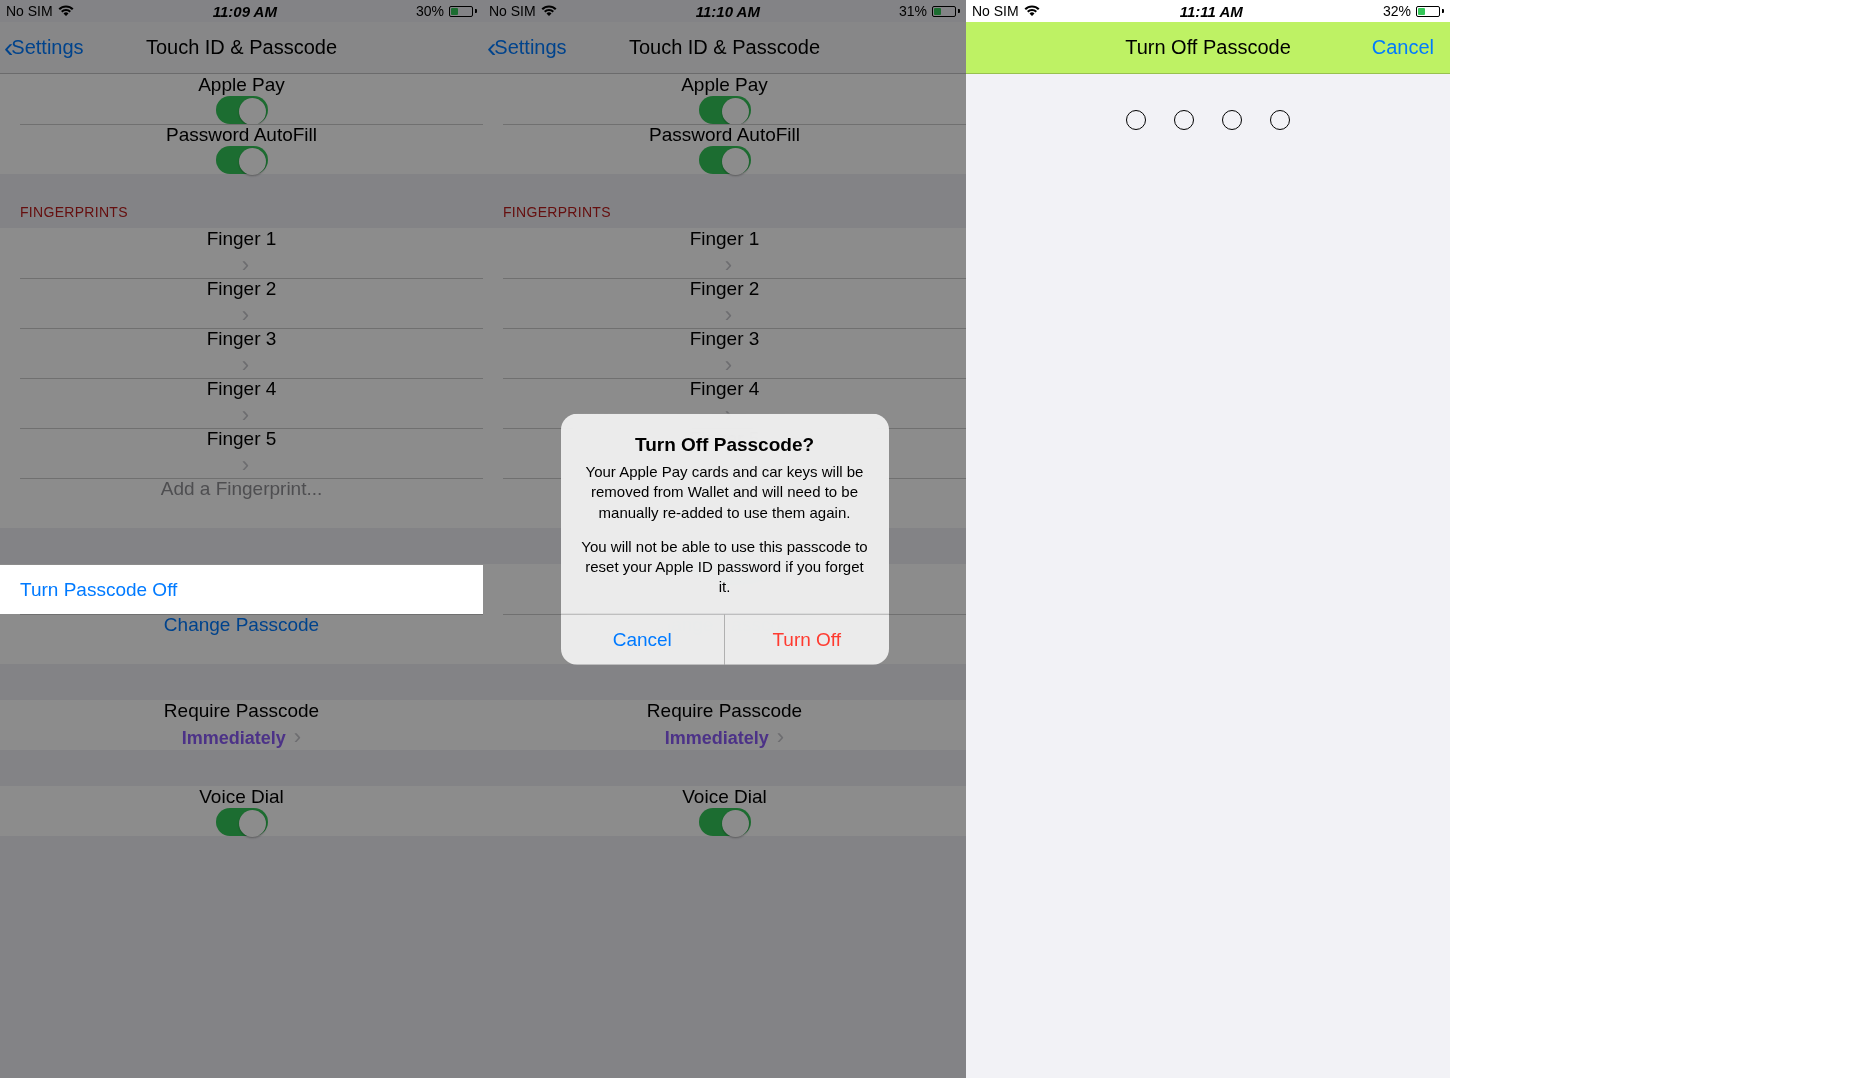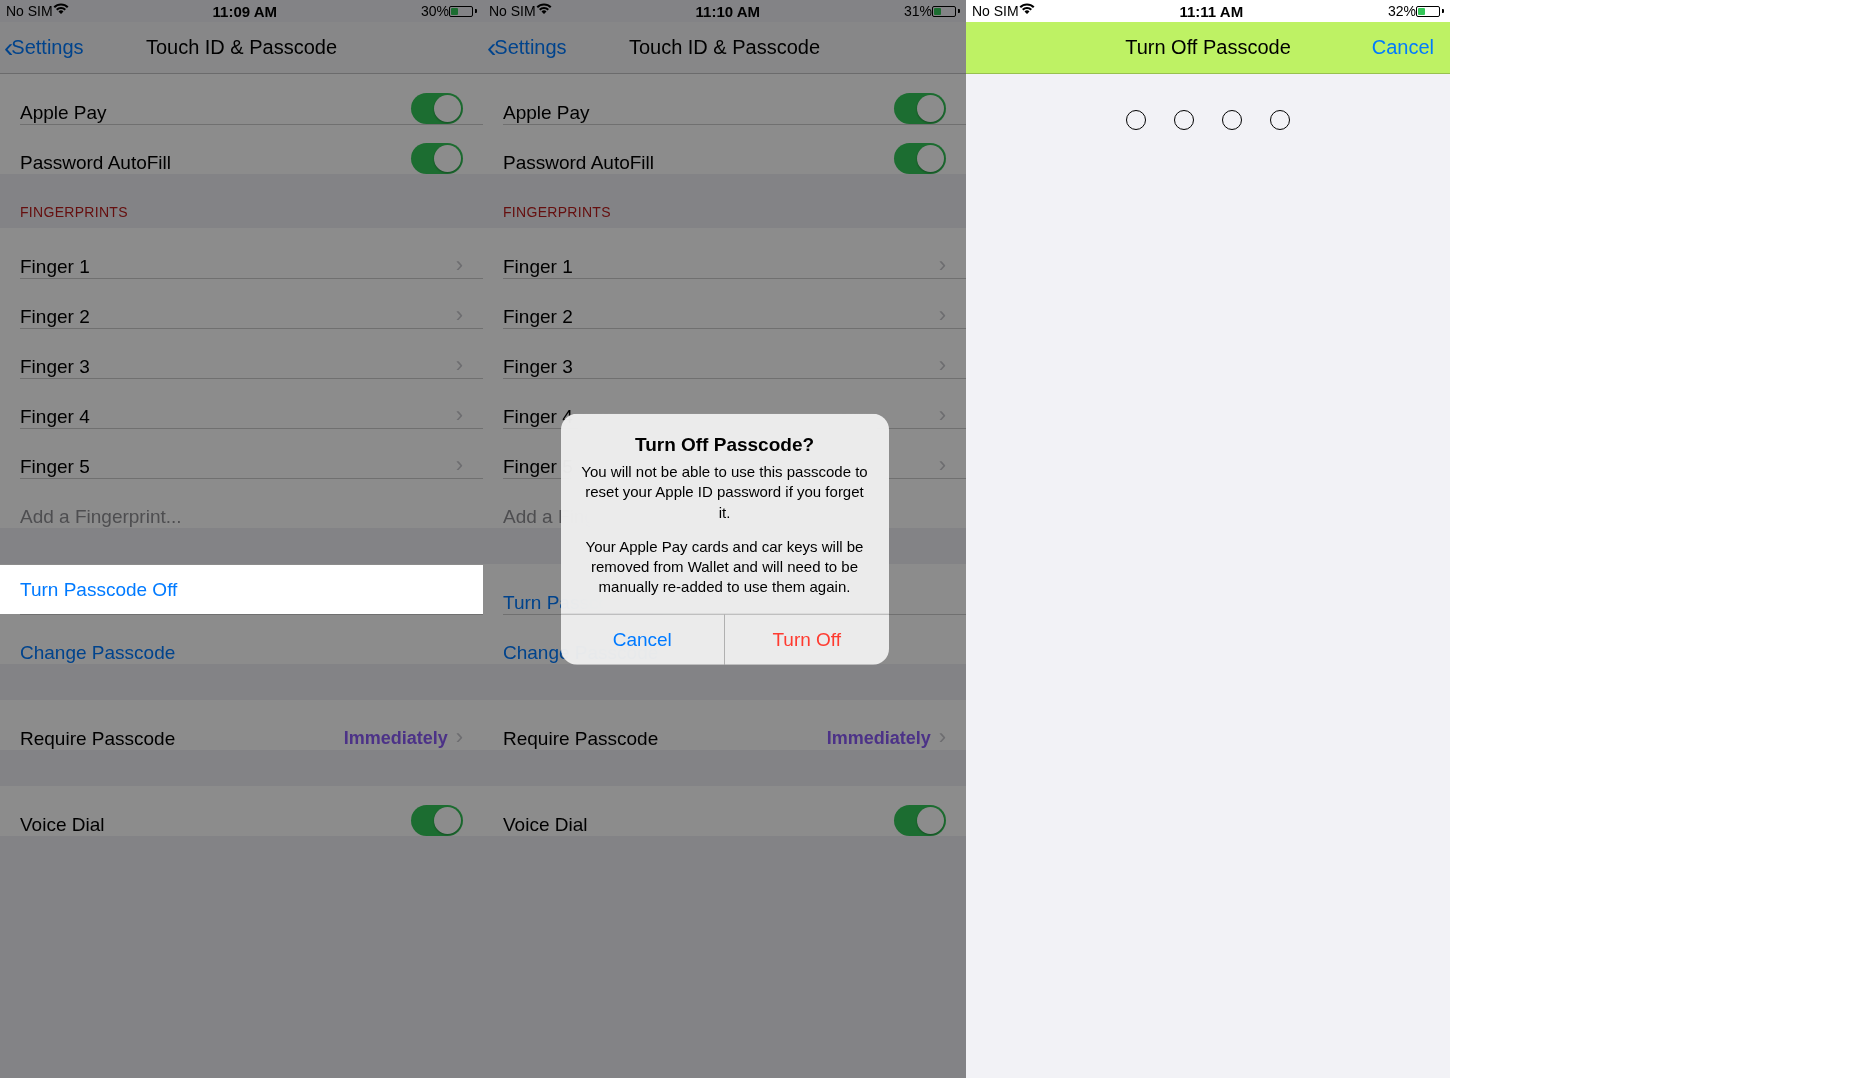--- a/index.html
+++ b/index.html
@@ -6,36 +6,36 @@
   body { background: #fff; display: flex; width: 1850px; height: 1078px; overflow: hidden; }
   .panel { position: relative; height: 100%; overflow: hidden; }
   .panel-a, .panel-b { width: 483px; }
   .panel-c { width: 484px; background: #f2f2f6; }
   .dimmer { position: absolute; inset: 0; background: rgba(0,0,0,0.45); z-index: 10; }
   .panel-a .dimmer { pointer-events: none; }
   .panel-b .dimmer { z-index: 10; }
   .bg { background: #efeff4; height: 100%; display: flex; flex-direction: column; }
   
   .status-bar { height: 22px; display: flex; align-items: center; justify-content: space-between; padding: 0 6px; font-size: 14px; font-weight: 500; background: transparent; }
-  .status-left, .status-right { display: flex; }
-  .status-time { font-weight: 600; font-size: 15px; }
+  .status-left, .status-right { display: flex; align-items: center; gap: 5px; }
+  .status-time { font-weight: 600; font-size: 15px; font-style: italic; }
   .battery { display: inline-flex; align-items: center; gap: 2px; }
   .battery-body { width: 24px; height: 11px; border: 1px solid #000; border-radius: 2px; position: relative; }
   .battery-fill { position: absolute; left: 1px; top: 1px; bottom: 1px; width: 30%; background: #34c759; border-radius: 1px; }
   .battery-tip { width: 2px; height: 4px; background: #000; border-radius: 0 1px 1px 0; }
   
   .navbar { height: 52px; display: flex; align-items: center; justify-content: center; position: relative; background: #f7f7f7cc; border-bottom: 0.5px solid rgba(0,0,0,0.2); }
   .navbar-title { font-size: 20px; font-weight: 400; }
   .navbar-back { position: absolute; left: 4px; display: flex; align-items: center; color: #007aff; font-size: 20px; }
   .navbar-back .chev { font-size: 28px; line-height: 1; margin-right: -2px; }
   .navbar-right { position: absolute; right: 16px; color: #007aff; font-size: 20px; }
   
   .group { margin-top: 0; }
   .group-header { font-size: 14px; color: #b91c1c; padding: 30px 20px 8px; text-transform: uppercase; letter-spacing: 0.3px; }
-  .cell { background: #fff; display: flex; align-items: flex-end; justify-content: space-between; padding: 0 20px; height: 50px; font-size: 19px; position: relative; }
+  .cell { background: #fff; display: flex; align-items: center; justify-content: space-between; padding: 0 20px; height: 50px; font-size: 19px; position: relative; flex-direction: column; }
   .cell + .cell::before { content: ""; position: absolute; top: 0; left: 20px; right: 0; height: 0.5px; background: rgba(0,0,0,0.2); }
   .cell.link { color: #007aff; }
   .cell .value { color: #8b5cf6; font-size: 18px; font-weight: bold; }
   .cell .chev-right { color: #c7c7cc; font-size: 22px; margin-left: 8px; }
   .cell.add { color: #8e8e93; padding-left: 20px; }
   .spacer { height: 36px; }
   
   .toggle { width: 52px; height: 31px; background: #34c759; border-radius: 16px; position: relative; }
   .toggle::after { content: ""; position: absolute; right: 2px; top: 2px; width: 27px; height: 27px; background: #fff; border-radius: 50%; box-shadow: 0 1px 2px rgba(0,0,0,0.3); }
   
@@ -246,22 +246,22 @@
         <span>Voice Dial</span>
         <span class="toggle"></span>
       </div>
     </div>
   </div>
   <div class="dimmer"></div>
   <div class="alert">
     <div class="alert-body">
       <div class="alert-title">Turn Off Passcode?</div>
       <div class="alert-msg">
+        <p>Your Apple Pay cards and car keys will be removed from Wallet and will need to be manually re-added to use them again.</p>
         <p>You will not be able to use this passcode to reset your Apple ID password if you forget it.</p>
-        <p>Your Apple Pay cards and car keys will be removed from Wallet and will need to be manually re-added to use them again.</p>
       </div>
     </div>
     <div class="alert-buttons">
       <div class="alert-btn">
           <span>Cancel</span>
         </div>
       <div class="alert-btn destructive">
           <span>Turn Off</span>
         </div>
     </div>

